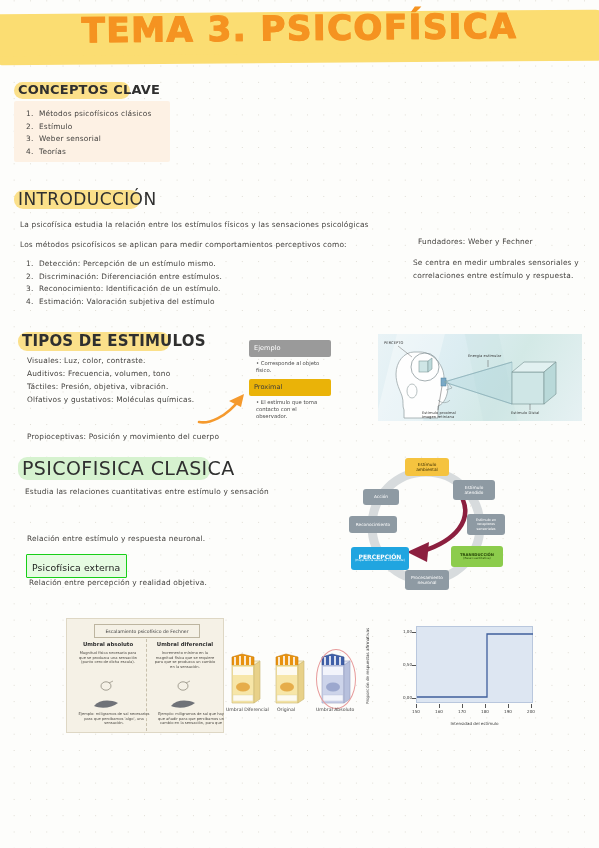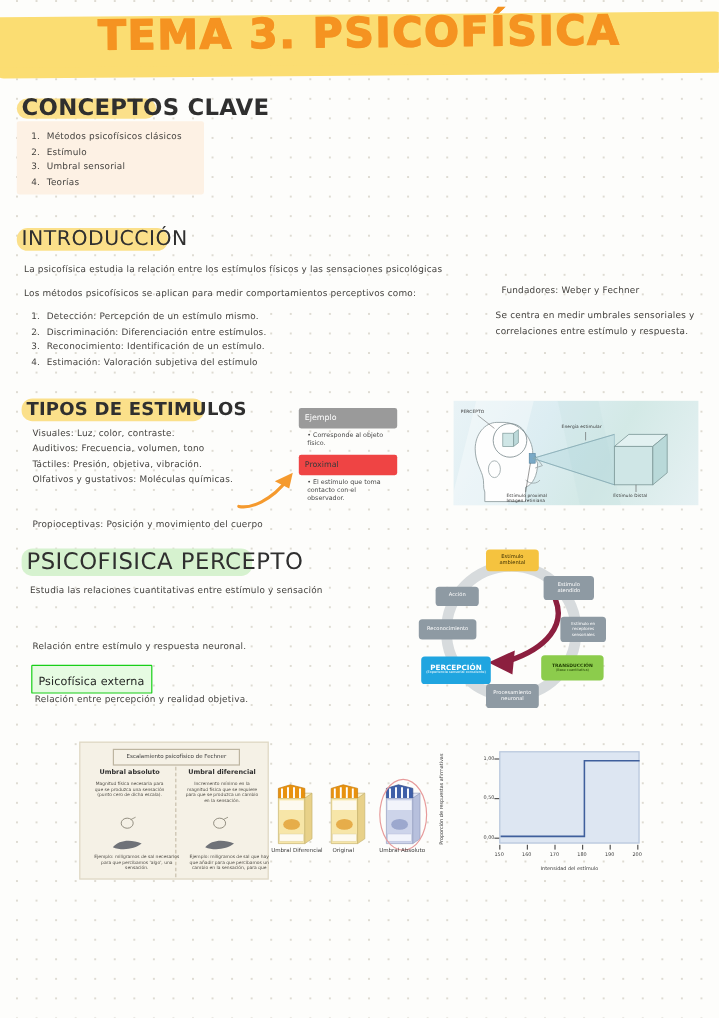--- a/index.html
+++ b/index.html
@@ -41,21 +41,21 @@
 
   
   .sec-head{position:absolute;display:inline-block;}
   .sec-pill{
     position:absolute;left:-4px;top:3px;height:17px;border-radius:9px;
     z-index:0;
   }
   .sec-pill.yellow{background:#fbe08a;}
   .sec-pill.green{background:#d6f2cf;}
   .sec-label{
-    position:relative;z-index:1;font-size:19px;font-weight:bold;
+    position:relative;z-index:1;font-size:13px;font-weight:bold;
     letter-spacing:0.2px;color:#2f2f2f;white-space:nowrap;
   }
   .sec-label.big{font-size:17px;font-weight:normal;letter-spacing:0.4px;}
   .sec-label.mid{font-size:15px;}
 
   
   .txt{position:absolute;font-size:7.4px;color:#44423f;letter-spacing:0.18px;
        line-height:12.6px;white-space:nowrap;}
   ol.plain{margin:0;padding:0 0 0 14px;}
   ol.plain li{font-size:7.4px;line-height:12.6px;letter-spacing:0.18px;color:#44423f;padding-left:3px;}
@@ -69,21 +69,21 @@
   
   .gbox{
     position:absolute;border:1.6px solid #18cf18;background:#e6fbe2;
     padding:1px 6px 2px 5px;border-radius:1px;
   }
   .gbox span{font-size:9.3px;color:#1d1d1d;letter-spacing:0.1px;white-space:nowrap;}
 
   
   .dp{position:absolute;left:249px;top:340px;width:82px;}
   .dp-head{background:#9a9a9a;color:#fff;font-size:6.6px;padding:4px 5px 5px 5px;border-radius:2px;}
-  .dp-head.light{background:#ef4444;color:#3a3a3a;}
+  .dp-head.light{background:#eab308;color:#3a3a3a;}
   .dp-body{font-size:5.3px;color:#4a4a4a;padding:3px 4px 5px 7px;line-height:7px;}
 
   
   .arrow-orange{position:absolute;left:196px;top:388px;}
 
   
   .percept{
     position:absolute;left:378px;top:334px;width:204px;height:87px;
     background:linear-gradient(118deg,#e9f3f6 0%,#dcedf2 35%,#d3e9e6 62%,#e6f1f3 100%);
     overflow:hidden;
@@ -150,21 +150,21 @@
 
   <div class="sec-head" style="left:18px;top:79px;">
     <span class="sec-pill yellow" style="width:116px;"></span>
     <span class="sec-label">CONCEPTOS CLAVE</span>
   </div>
   <div class="concept-box"></div>
   <div class="txt" style="left:22px;top:108px;width:146px;">
     <ol class="plain">
       <li>Métodos psicofísicos clásicos</li>
       <li>Estímulo</li>
-      <li>Umbral sensorial</li>
+      <li>Weber sensorial</li>
       <li>Teorías</li>
     </ol>
   </div>
 
   <div class="sec-head" style="left:18px;top:189px;">
     <span class="sec-pill yellow" style="width:126px;height:19px;top:1px;"></span>
     <span class="sec-label big">INTRODUCCIÓN</span>
   </div>
   <div class="txt" style="left:20px;top:219px;">La psicofísica estudia la relación entre los estímulos físicos y las sensaciones psicológicas</div>
   <div class="txt" style="left:20px;top:239px;">Los métodos psicofísicos se aplican para medir comportamientos perceptivos como:</div>
@@ -237,21 +237,21 @@
     </svg>
     <div class="tinylbl" style="left:6px;top:7px;">PERCEPTO</div>
     <div class="tinylbl" style="left:90px;top:20px;">Energía estimular</div>
     <div class="tinylbl" style="left:44px;top:77px;">Estímulo proximal</div>
     <div class="tinylbl" style="left:44px;top:81px;">Imagen retiniana</div>
     <div class="tinylbl" style="left:133px;top:77px;">Estímulo Distal</div>
   </div>
 
   <div class="sec-head" style="left:22px;top:457px;">
     <span class="sec-pill green" style="width:192px;height:23px;top:0px;"></span>
-    <span class="sec-label big" style="font-size:19px;">PSICOFISICA PERCEPTO</span>
+    <span class="sec-label big" style="font-size:19px;">PSICOFISICA CLASICA</span>
   </div>
   <div class="txt" style="left:25px;top:486px;">Estudia las relaciones cuantitativas entre estímulo y sensación</div>
 
   <div class="txt" style="left:27px;top:533px;">Relación entre estímulo y respuesta neuronal.</div>
 
   <div class="gbox" style="left:26px;top:554px;">
     <span>Psicofísica externa</span>
   </div>
   <div class="txt" style="left:29px;top:577px;">Relación entre percepción y realidad objetiva.</div>
 

